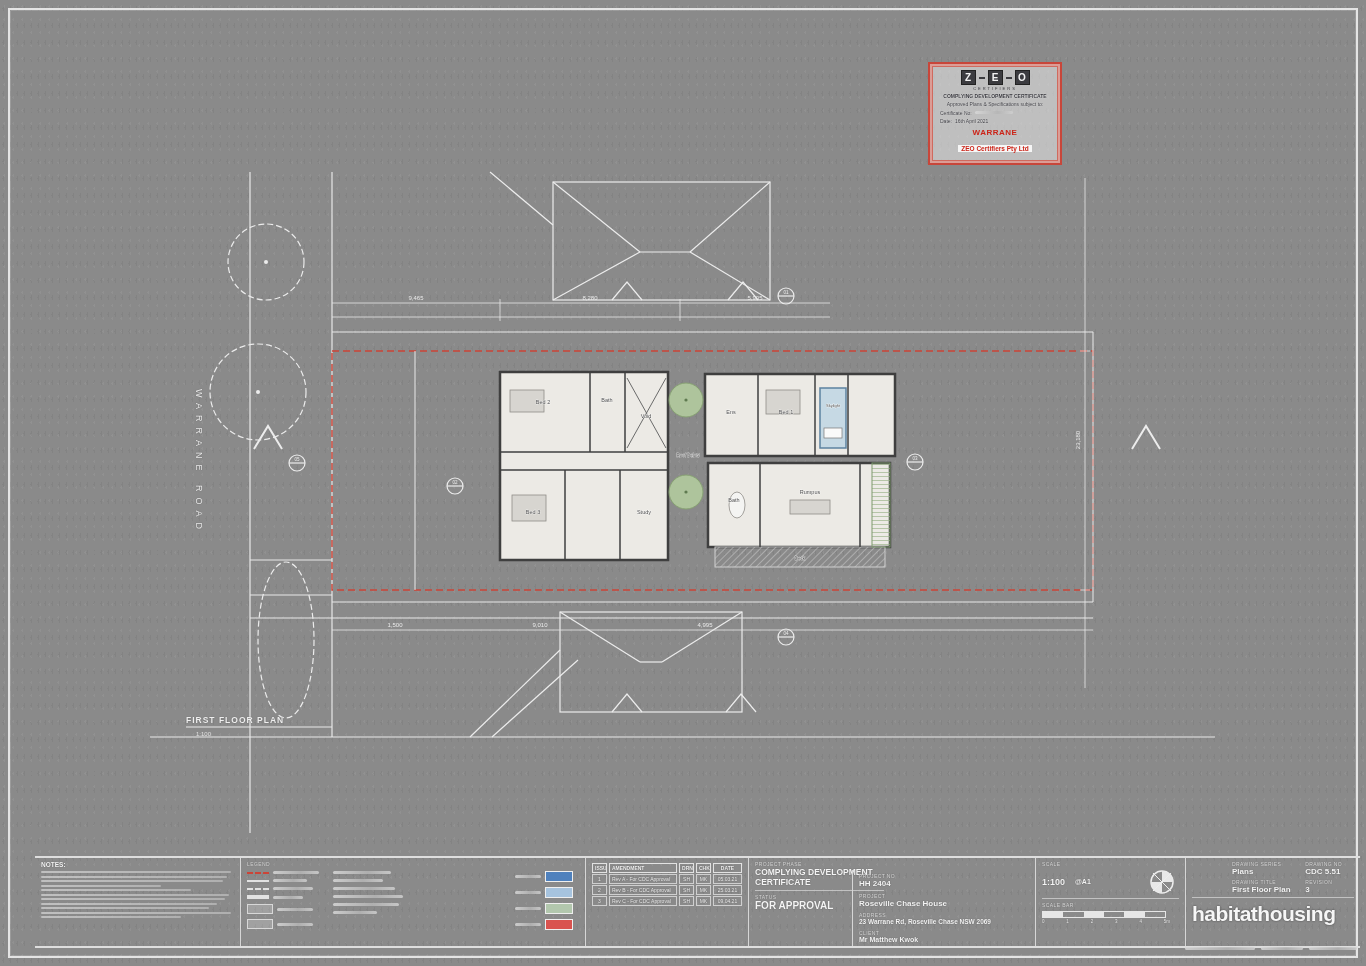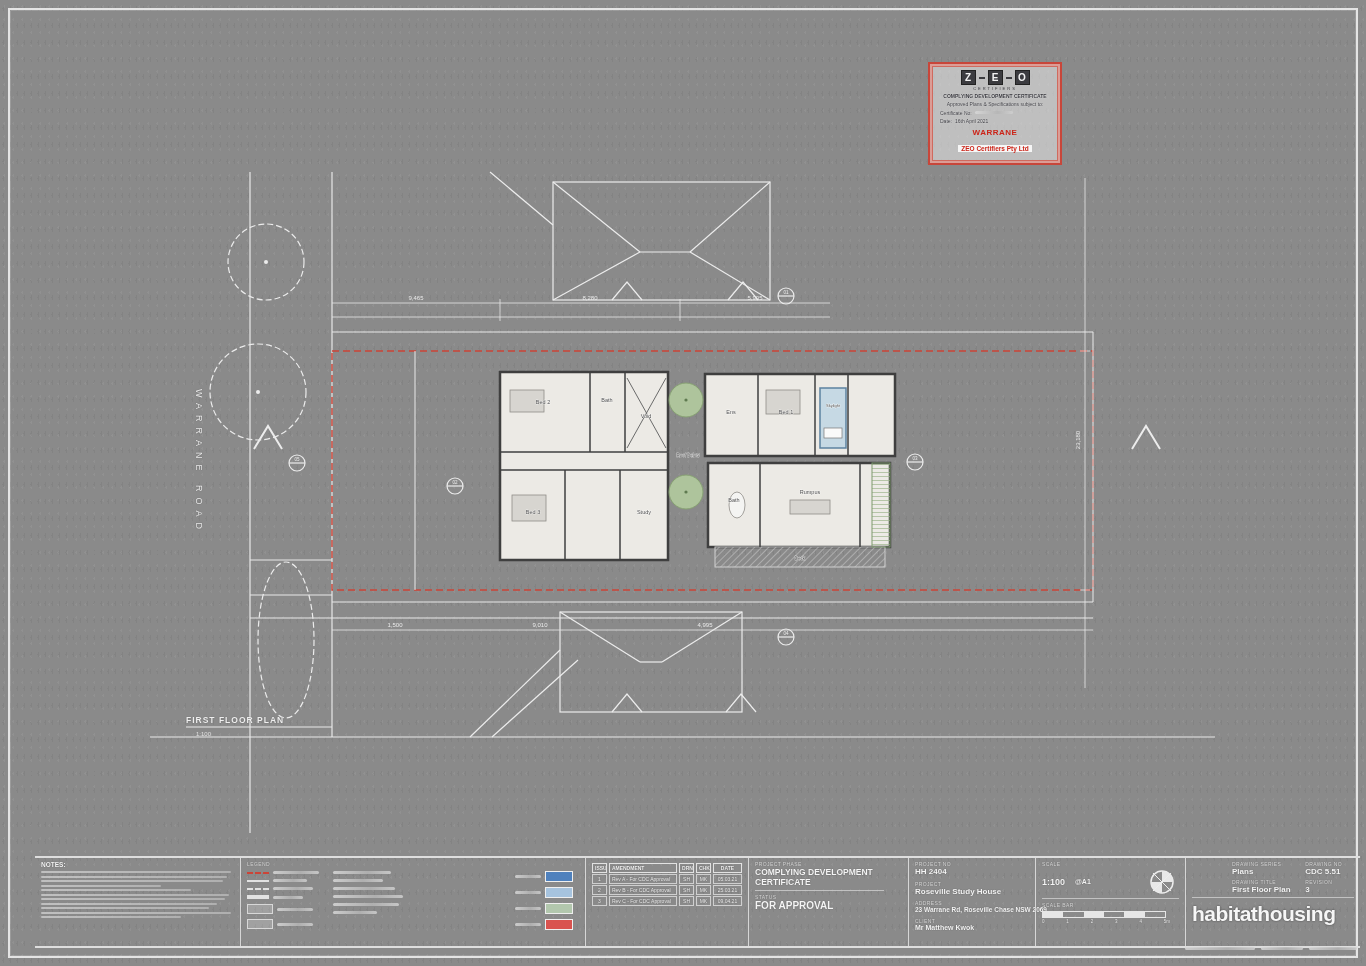--- a/index.html
+++ b/index.html
@@ -394,28 +394,28 @@
     </div>
 
     <div class="sec" style="left:713px;width:142px;">
       <div class="lbl">PROJECT PHASE</div>
       <div class="val big">COMPLYING DEVELOPMENT CERTIFICATE</div>
       <div class="divider"></div>
       <div class="lbl">STATUS</div>
       <div class="val big" style="font-size:10px;">FOR APPROVAL</div>
     </div>
 
-    <div class="sec" style="left:873px;width:145px;">
+    <div class="sec" style="left:817px;width:145px;margin-top:12px;">
       <div class="kv">
           <div class="lbl">PROJECT NO</div>
         <div class="val">HH 2404</div>
         </div>
       <div class="kv">
           <div class="lbl">PROJECT</div>
-        <div class="val">Roseville Study House</div>
+        <div class="val">Roseville Chase House</div>
         </div>
       <div class="kv">
           <div class="lbl">ADDRESS</div>
         <div class="val" style="font-size:6.5px;">23 Warrane Rd, Roseville Chase NSW 2069</div>
         </div>
       <div class="kv">
           <div class="lbl">CLIENT</div>
         <div class="val" style="font-size:7px;">Mr Matthew Kwok</div>
         </div>
     </div>

